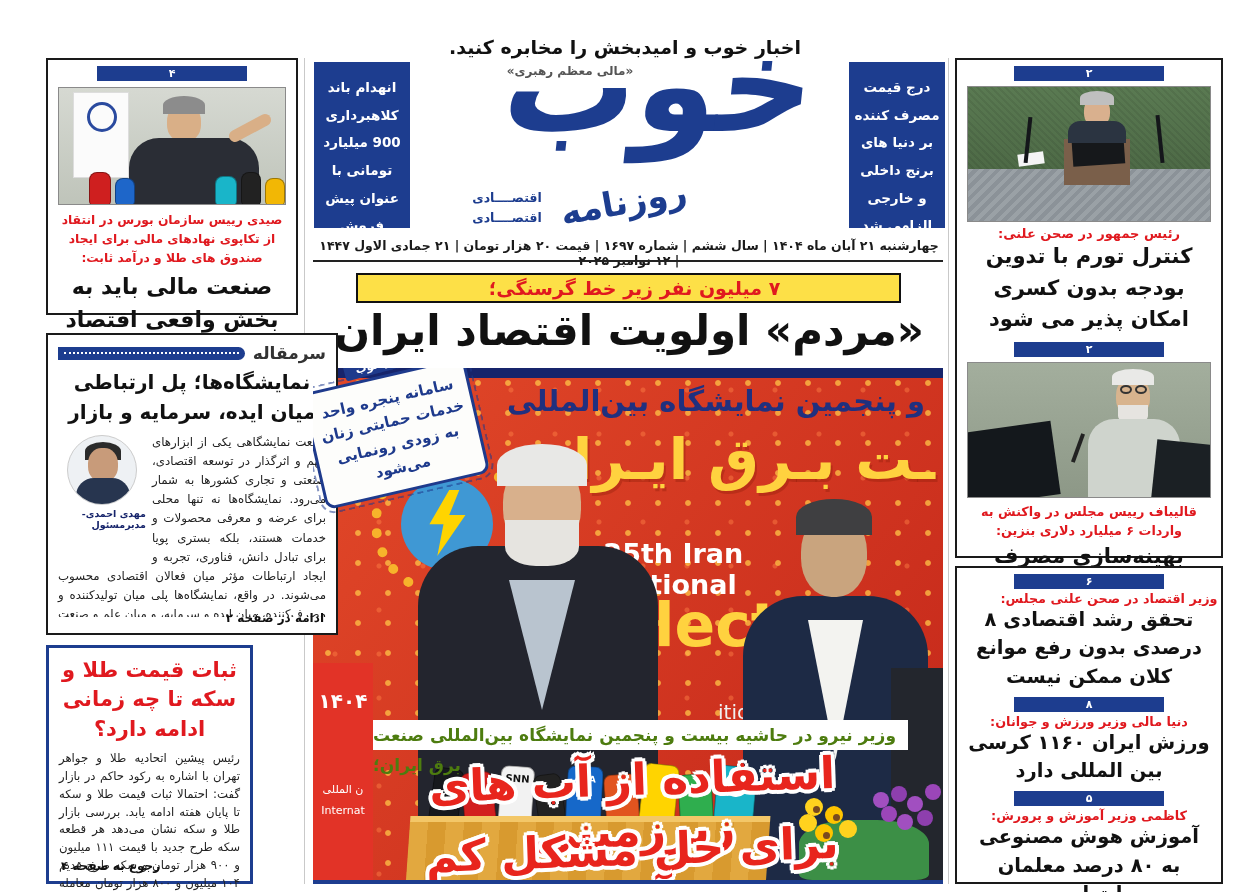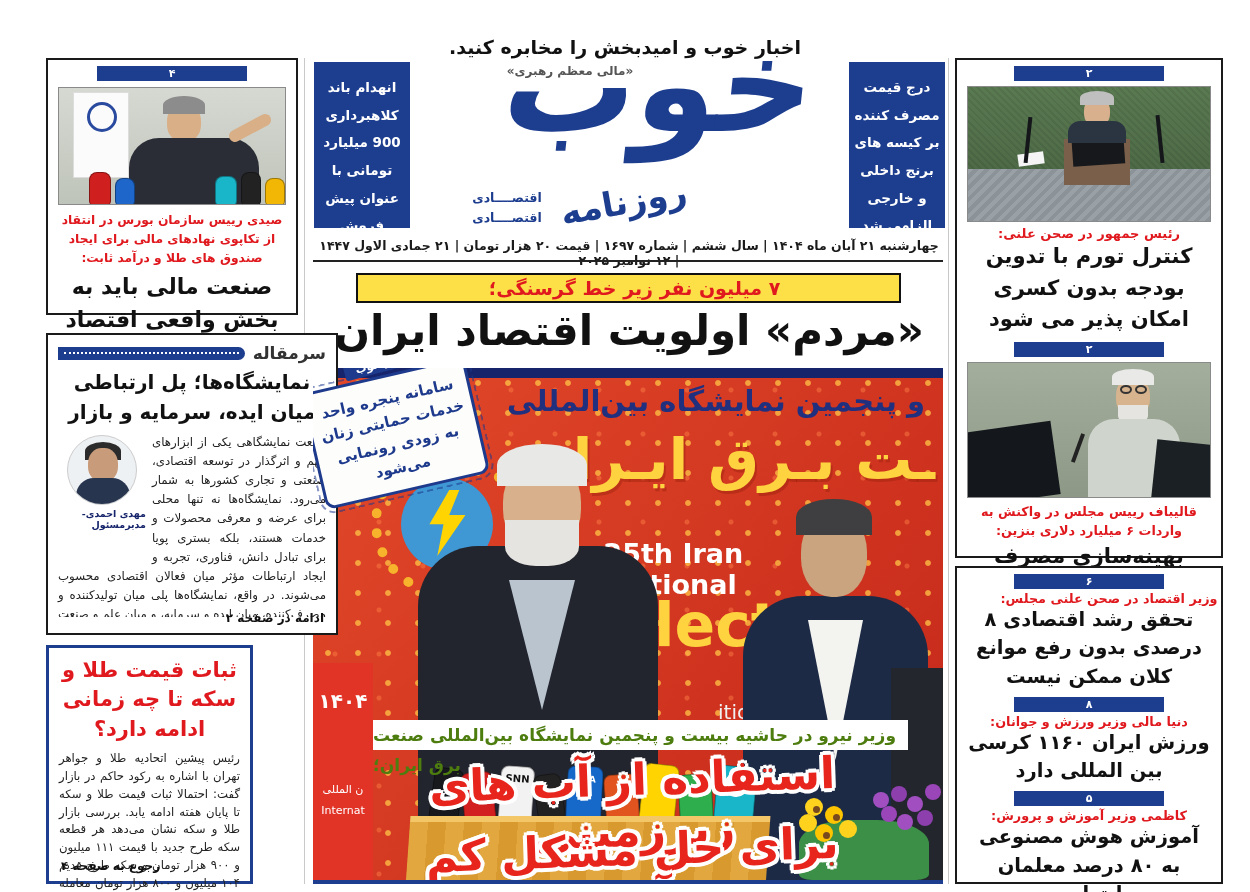--- a/index.html
+++ b/index.html
@@ -109,21 +109,21 @@
 
 <div class="abs tagline" style="left:440px;width:370px;top:36px;">اخبار خوب و امیدبخش را مخابره کنید.</div>
 <div class="abs tagattr" style="left:450px;width:240px;top:64px;">«مالی معظم رهبری»</div>
 
 <div class="abs logo-main" style="left:565px;top:16px;width:250px;text-align:center;">خوب</div>
 <div class="abs logo-sub" style="left:560px;top:182px;">روزنامه</div>
 <div class="abs logo-tag" style="left:462px;top:190px;width:90px;text-align:center;">اقتصــــادی</div>
 <div class="abs logo-tag" style="left:462px;top:210px;width:90px;text-align:center;">اقتصــــادی</div>
 
 <div class="abs promo" style="left:314px;top:62px;width:96px;height:166px;">انهدام باند کلاهبرداری 900 میلیارد تومانی با عنوان پیش فروش خودرو</div>
-<div class="abs promo" style="left:849px;top:62px;width:96px;height:166px;">درج قیمت مصرف کننده بر کیسه های برنج داخلی و خارجی الزامی شد</div>
+<div class="abs promo" style="left:849px;top:62px;width:96px;height:166px;">درج قیمت مصرف کننده بر دنیا های برنج داخلی و خارجی الزامی شد</div>
 
 <div class="abs dateline" style="left:315px;width:628px;top:238px;">چهارشنبه ۲۱ آبان ماه ۱۴۰۴ | سال ششم | شماره ۱۶۹۷ | قیمت ۲۰ هزار تومان | ۲۱ جمادی الاول ۱۴۴۷ | ۱۲ نوامبر ۲۰۲۵</div>
 <div class="abs" style="left:313px;top:260px;width:630px;height:2px;background:#222;"></div>
 
 <div class="abs kicker-box" style="left:356px;top:273px;width:545px;height:30px;">
   <span>۷ میلیون نفر زیر خط گرسنگی؛</span>
 </div>
 <div class="abs main-hl" style="left:315px;width:628px;top:304px;">«مردم» اولویت اقتصاد ایران هستند؟!</div>
 
 <div class="abs mainphoto" style="left:313px;top:368px;width:630px;height:516px;">

